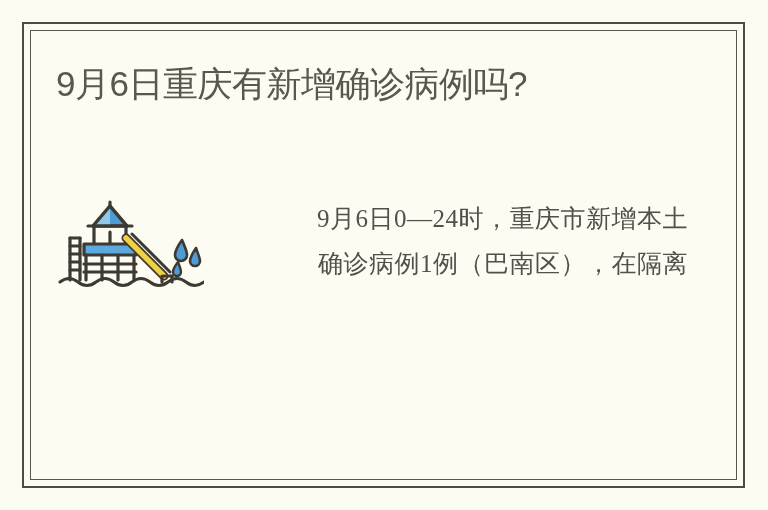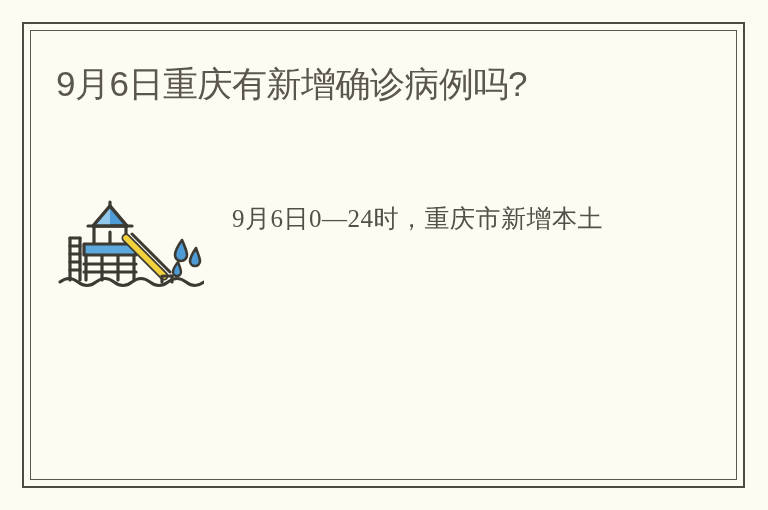--- a/index.html
+++ b/index.html
@@ -65,20 +65,21 @@
     color: #5B574E;
     white-space: nowrap;
   }
 
   .body-block {
     position: absolute;
     left: 56px;
     top: 196px;
     width: 640px;
     height: 150px;
+    text-align: right;
   }
 
   .illustration {
     position: absolute;
     left: 0px;
     top: 4px;
     width: 148px;
     height: 92px;
   }
 
@@ -154,18 +155,19 @@
             <path d="M140 48 C136 54 134 58 134 61 a5 5 0 0 0 10 0 c0 -3 -2 -7 -4 -13 Z" fill="#4E9BD6" stroke="#3C3A33" stroke-width="2.6"></path>
             <path d="M122 62 C118 67 117 70 117 72 a4 4 0 0 0 8 0 c0 -2 -1 -5 -3 -10 Z" fill="#4E9BD6" stroke="#3C3A33" stroke-width="2.4"></path>
 
             <path d="M4 82 q9 -7 18 0 q9 7 18 0 q9 -7 18 0 q9 7 18 0 q9 -7 18 0 q9 7 18 0 q9 -7 18 0 q9 7 18 0" fill="none" stroke="#3C3A33" stroke-width="3"></path>
           </g>
         </svg>
       </div>
 
       <div class="body-text">
         <span class="body-line">9月6日0—24时，重庆市新增本土</span>
+        <span class="body-line">确诊病例1例（巴南区），在隔离</span>
       </div>
 
     </div>
 
   </div>
 </div>
 
 </body></html>

